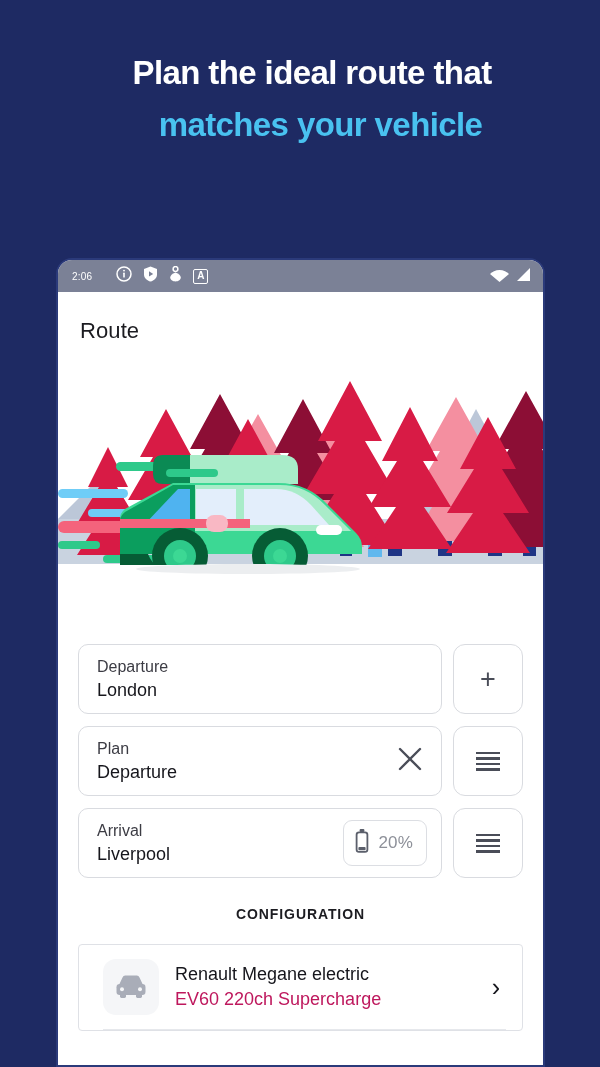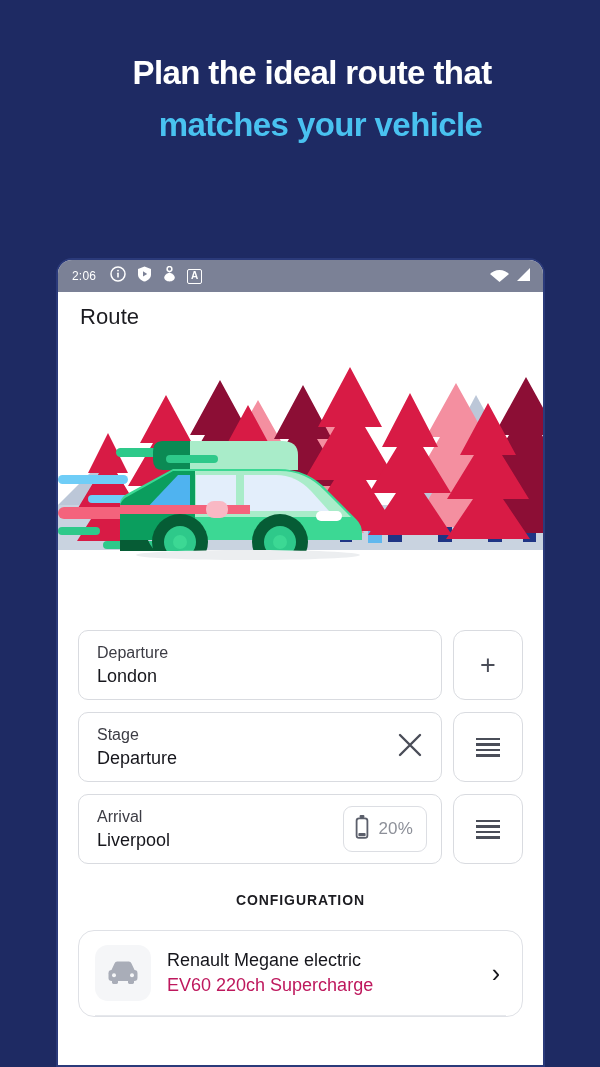--- a/index.html
+++ b/index.html
@@ -52,42 +52,42 @@
   
   .statusbar {
     height: 32px;
     background: #7b8196;
     display: flex;
     align-items: center;
     padding: 0 12px 0 14px;
     color: #ffffff;
   }
   .sb-time {
-    font-size: 12px;
+    font-size: 10px;
     letter-spacing: 0.2px;
-    margin-right: 14px;
+    margin-right: 24px;
   }
   .sb-icons-left { display: flex; align-items: center; gap: 11px; }
   .sb-spacer { flex: 1; }
   .sb-icons-right { display: flex; align-items: center; gap: 5px; }
   .sb-badge {
     width: 15px; height: 15px;
     border: 1.6px solid #ffffff;
     border-radius: 2px;
     font-size: 10px;
     font-weight: 700;
     line-height: 12px;
     text-align: center;
   }
 
   
   .app-title {
     font-size: 22px;
     color: #1c1c21;
-    padding: 12px 0 0 22px;
+    padding: 26px 0 0 22px;
     letter-spacing: 0.1px;
   }
 
   
   .hero {
     position: relative;
     margin-top: 25px;
     width: 485px;
     height: 245px;
     background: #ffffff;
@@ -163,22 +163,22 @@
     text-align: center;
     font-size: 14px;
     font-weight: 700;
     letter-spacing: 0.9px;
     color: #1c1c21;
     margin-top: 28px;
   }
   .config-card {
     margin: 22px 20px 0 20px;
     border: 1px solid #dfe1e6;
-    border-radius: 16px;
-    padding: 14px 16px 0 16px;
+    border-radius: 4px;
+    padding: 14px 16px 0 24px;
     background: #ffffff;
   }
   .veh-row {
     display: flex;
     align-items: center;
     gap: 16px;
     padding-bottom: 14px;
   }
   .veh-icon {
     width: 56px; height: 56px;
@@ -337,21 +337,21 @@
         </div>
       </div>
       <div class="side-btn">
         <span class="plus-glyph">+</span>
       </div>
     </div>
 
     <div class="route-row">
       <div class="route-field">
         <div class="rf-text">
-          <div class="rf-label">Stage</div>
+          <div class="rf-label">Plan</div>
           <div class="rf-value">Departure</div>
         </div>
         <div class="x-btn">
           <span>
             <svg width="30" height="30" viewBox="0 0 30 30">
                 <path d="M5 5 L25 25 M25 5 L5 25" stroke="#4a4d58" stroke-width="2.4" stroke-linecap="round"></path>
               </svg>
           </span>
         </div>
       </div>

